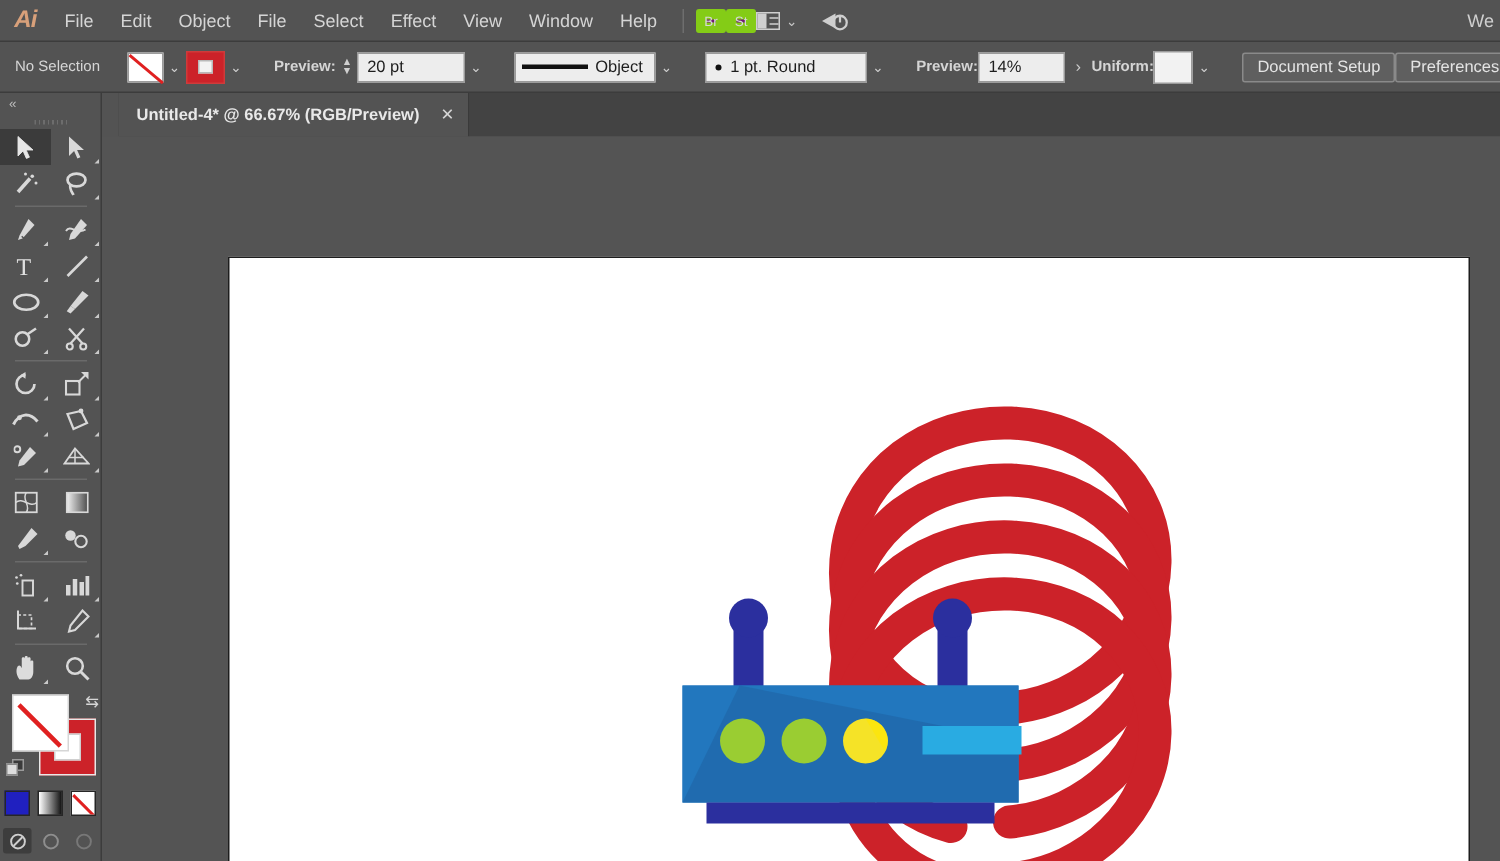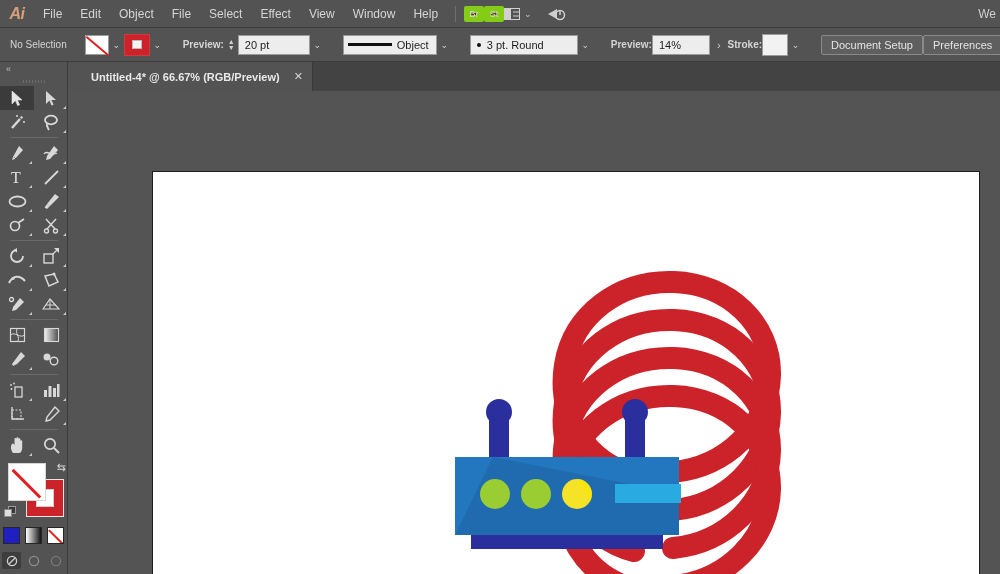--- a/index.html
+++ b/index.html
@@ -256,31 +256,31 @@
     <div class="cb-sep"></div>
     <div class="field profile-field">
       <span class="profile-line"></span>
       <span>Object</span>
     </div>
     <div class="dd">⌄</div>
 
     <div class="cb-sep"></div>
     <div class="field brush-field">
       <span class="brush-dot"></span>
-      <span>3 pt. Round</span>
+      <span>1 pt. Round</span>
     </div>
     <div class="dd">⌄</div>
 
     <div class="cb-sep"></div>
     <div class="cb-label b">Preview:</div>
     <div style="width:6px;"></div>
     <div class="field op-field">14%</div>
     <div class="arrow-r">›</div>
 
-    <div class="cb-label b">Stroke:</div>
+    <div class="cb-label b">Uniform:</div>
     <div style="width:6px;"></div>
     <div class="style-box"></div>
     <div class="dd">⌄</div>
 
     <div class="cb-sep"></div>
     <div class="cb-btn">Document Setup</div>
     <div style="width:8px;"></div>
     <div class="cb-btn">Preferences</div>
     <div style="width:10px;"></div>
 

